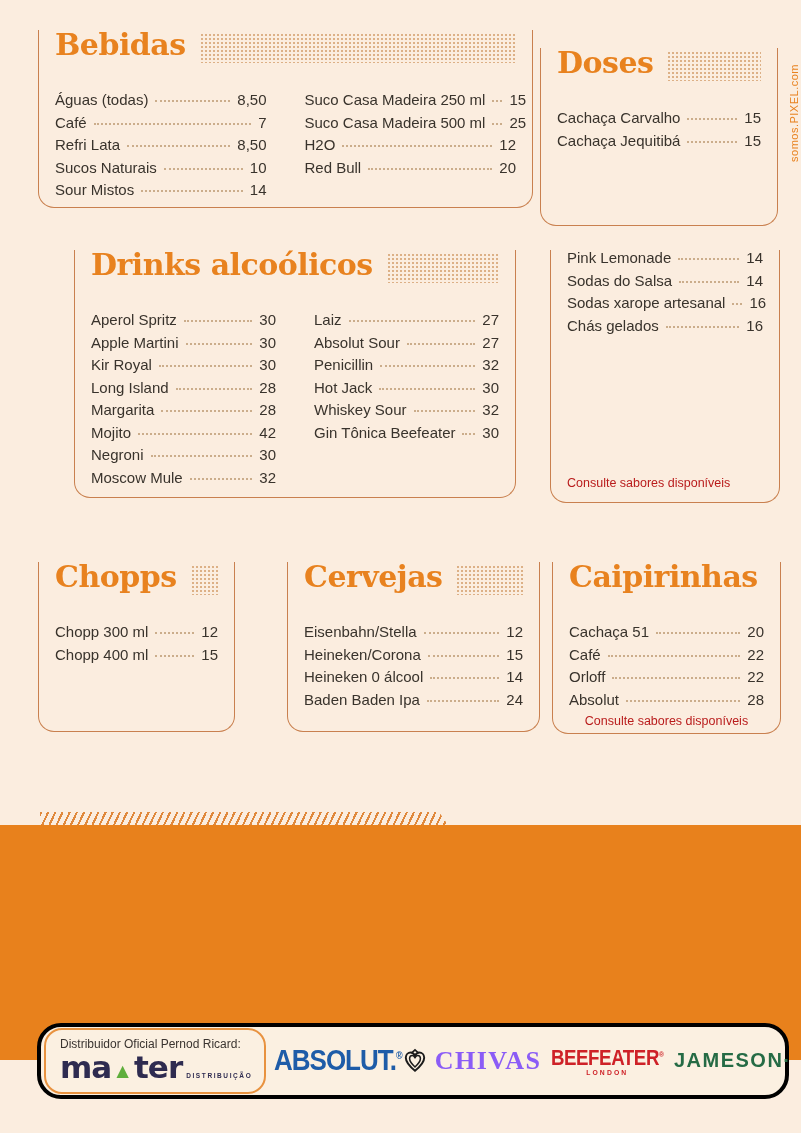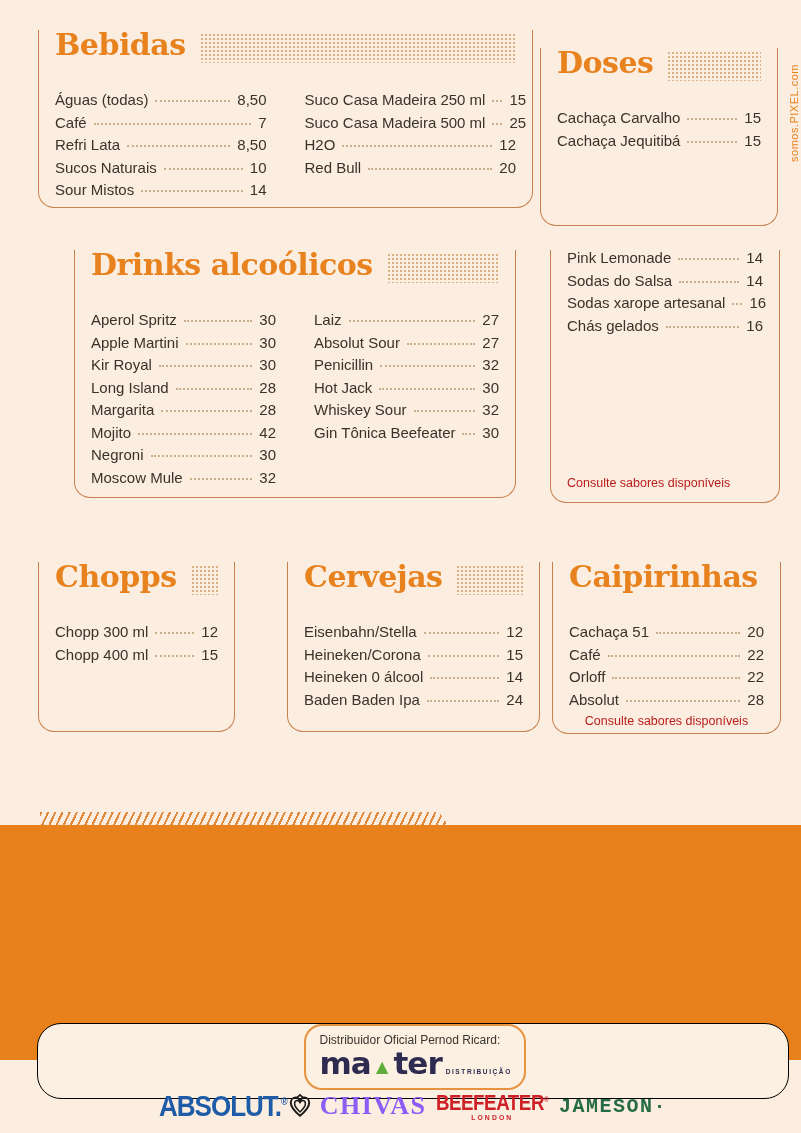--- a/index.html
+++ b/index.html
@@ -45,43 +45,43 @@
   
   .stripes {
     position:absolute; left:40px; top:812px; width:408px; height:13px;
     background:repeating-linear-gradient(115deg, #E0883B 0 2px, transparent 2px 6.5px);
     clip-path:polygon(0 0, calc(100% - 9px) 0, 100% 100%, 0 100%);
   }
   .band { position:absolute; left:0; top:825px; width:801px; height:235px; background:#E8811C; }
   
   .partners {
     position:absolute; left:37px; top:1023px; width:752px; height:76px;
-    background:#FBF0E1; border:1px solid #000000; border-radius:24px;
-    display:flex; align-items:center;flex-direction:column;
+    background:#FBF0E1; border:4px solid #000000; border-radius:24px;
+    display:flex; align-items:center;
   }
   .distributor {
     flex:0 0 auto; width:222px; height:66px; margin-left:3px;
     border:2px solid #E8923F; border-radius:18px;
     padding:7px 10px 6px 14px;
   }
   .dist-label { font-size:12px; color:#3A3430; margin-bottom:1px; }
   .master-row { display:flex; align-items:baseline; }
   .master-txt { font-family:"DejaVu Sans", sans-serif; font-weight:bold; font-size:31px; line-height:30px; color:#2E2B50; letter-spacing:-1px; }
   .master-tri { font-size:21px; color:#5FAE3C; line-height:30px; margin:0 1px; }
   .master-sub { font-size:6.5px; letter-spacing:1.6px; color:#2E2B50; font-weight:bold; margin-left:4px; }
   .logos { flex:1 1 auto; display:flex; align-items:center; justify-content:space-evenly; padding:0 8px; }
   .logo-absolut { color:#1E5CA8; font-weight:bold; font-size:26px; letter-spacing:-1px; transform:scaleY(1.12); display:inline-block; white-space:nowrap; }
   .logo-absolut sup { font-size:9px; }
   .logo-chivas { display:flex; align-items:center; gap:7px; color:#8b5cf6; }
   .chivas-txt { font-family:"Liberation Serif", serif; font-weight:bold; font-size:26px; letter-spacing:1.5px; }
   .logo-beefeater { text-align:center; color:#CE2127; transform:scaleX(0.85); display:inline-block; white-space:nowrap; }
   .beefeater-txt { font-weight:bold; font-size:22px; letter-spacing:-0.5px; line-height:20px; }
   .beefeater-txt sup { font-size:8px; }
   .beefeater-sub { font-size:8px; letter-spacing:2.5px; font-weight:bold; }
-  .logo-jameson { font-family:Liberation Mono, monospace; font-weight:bold; font-size:20px; letter-spacing:1.5px; color:#256B45; white-space:nowrap; }
+  .logo-jameson { font-family:Liberation Sans, sans-serif; font-weight:bold; font-size:20px; letter-spacing:1.5px; color:#256B45; white-space:nowrap; }
 </style>
 </head>
 <body>
 
 <div class="page">
 
   <div class="card" style="left:38px; top:30px; width:495px; height:178px;">
     <div class="title-row">
       <h2 class="sec-title">Bebidas</h2>
       <div class="dots"></div>

